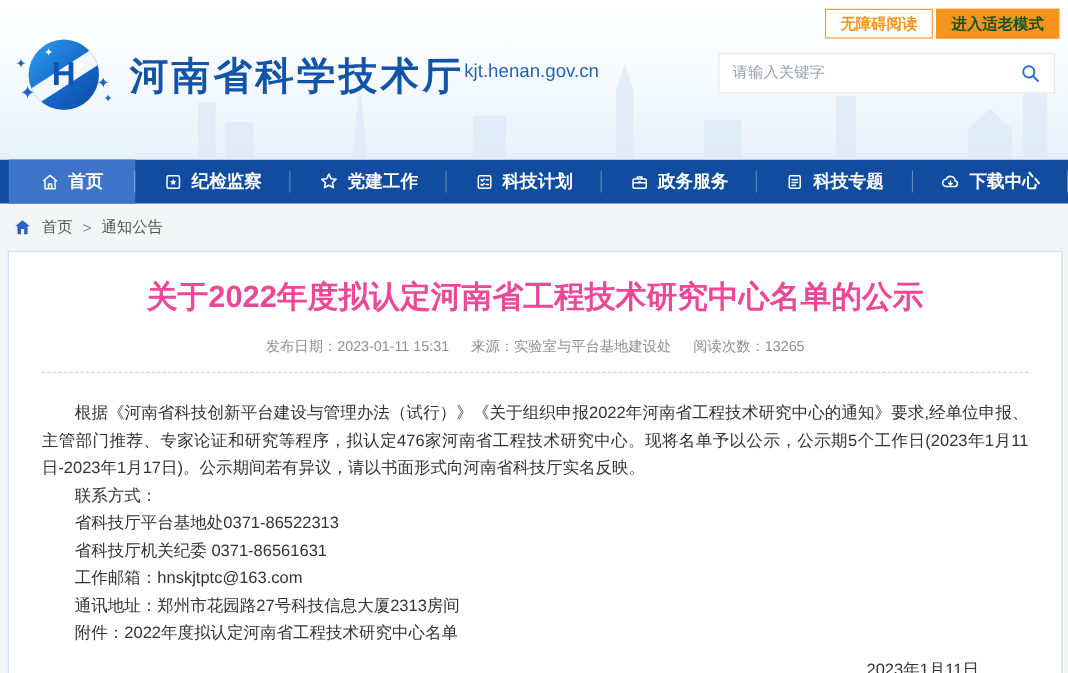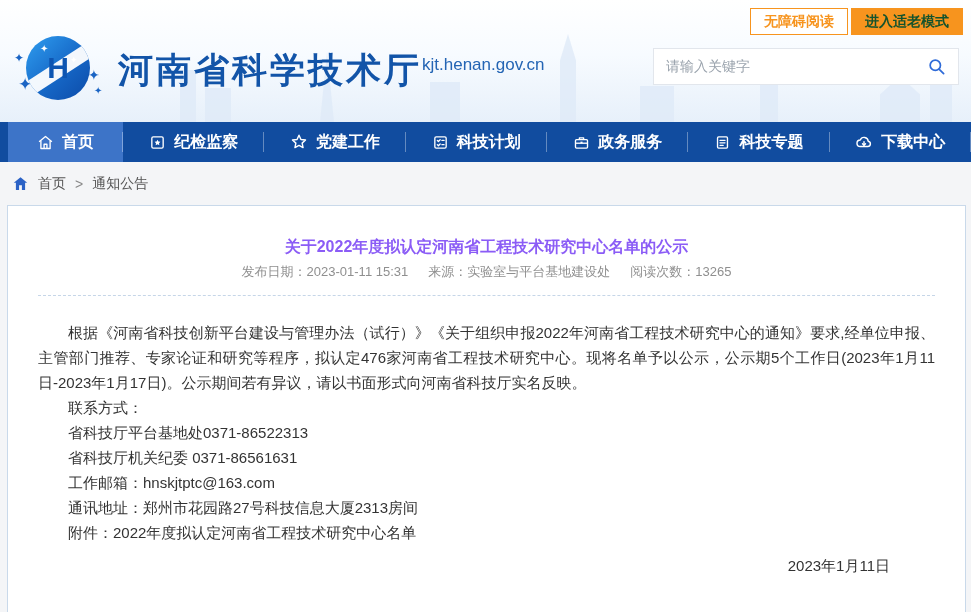--- a/index.html
+++ b/index.html
@@ -5,21 +5,21 @@
   * { box-sizing: border-box; margin: 0; padding: 0; }
   html, body { width: 971px; height: 612px; overflow: hidden; }
   body {
     font-family: "Liberation Sans", "DejaVu Sans", sans-serif;
     background: #f4f5f7;
     color: #333;
   }
   
   .header {
     position: relative;
-    height: 122px;
+    height: 145px;
     background: linear-gradient(180deg, #ffffff 0%, #f7fbff 45%, #e7f0fa 100%);
     overflow: hidden;
   }
   .skyline div {
     position: absolute;
     bottom: 0;
     background: #dfeaf7;
     opacity: .8;
   }
   .sk1 { left: 180px; width: 16px; height: 52px; }
@@ -165,27 +165,27 @@
   
   .card {
     margin: 0 5px 0 7px;
     background: #ffffff;
     border: 1px solid #c9d9ea;
     padding: 26px 30px 70px 30px;
     min-height: 420px;
   }
   .article-title {
     text-align: center;
-    color: #8b5cf6;
-    font-size: 16px;
+    color: #ec4899;
+    font-size: 28px;
     font-weight: bold;
     line-height: 30px;
   }
   .meta {
-    margin-top: 1px;
+    margin-top: 21px;
     display: flex;
     justify-content: center;
     gap: 20px;
     font-size: 13px;
     color: #8f8f8f;
   }
   .divider {
     border: none;
     border-top: 1px dashed #c6d6e8;
     margin-top: 14px;

